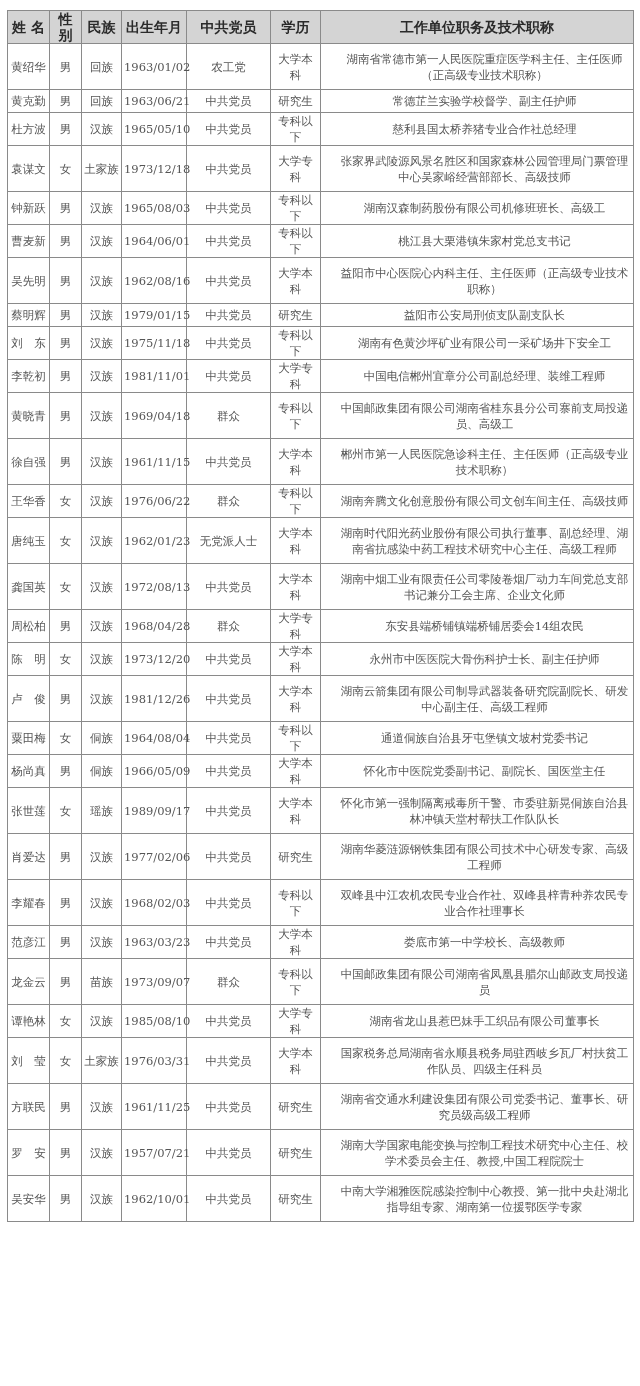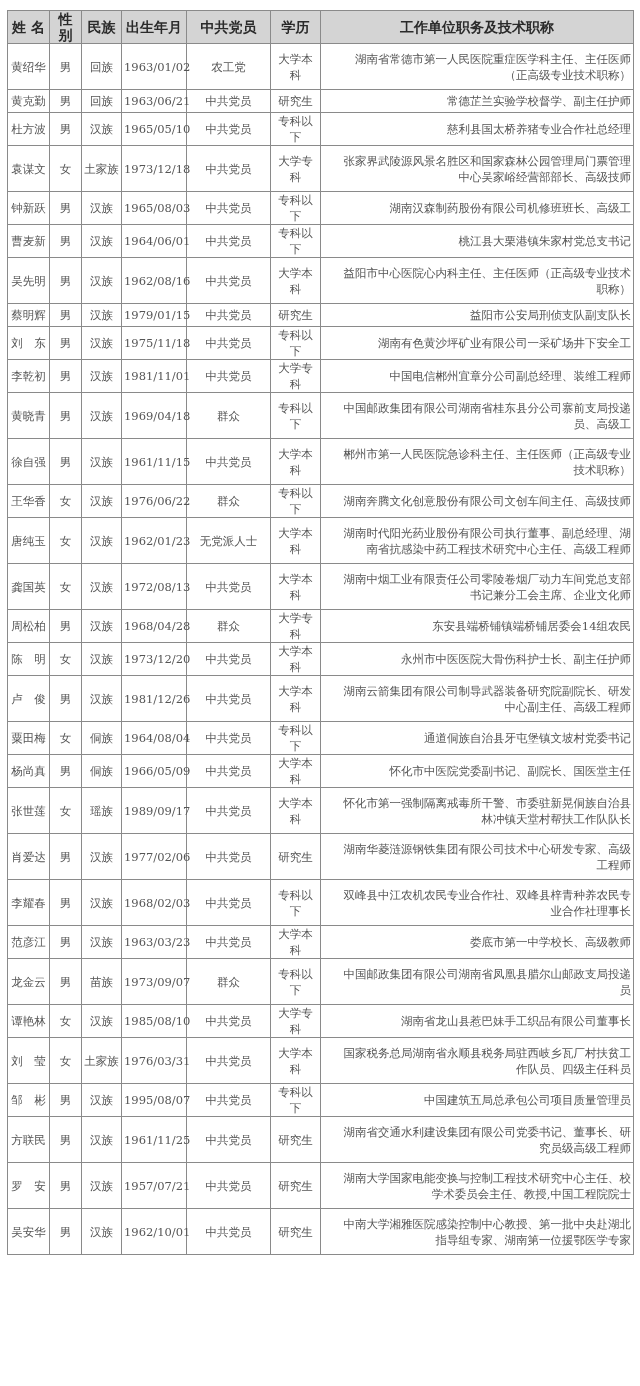--- a/index.html
+++ b/index.html
@@ -2,21 +2,21 @@
 <html><head>
 <meta charset="utf-8">
 <style>
   html, body { margin: 0; padding: 0; background: #ffffff; }
   body { width: 640px; height: 1386px; position: relative; overflow: hidden;
          font-family: "DejaVu Serif", "Liberation Serif", serif; color: #555; }
   #tbl { position: absolute; left: 7px; top: 10px; border-collapse: collapse; table-layout: fixed; width: 626px; }
   #tbl th, #tbl td { border: 1px solid #8a8a8a; padding: 0 2px; font-size: 11.5px; line-height: 16px; }
   #tbl th { background: #d4d4d4; color: #2a2a2a; font-family: "DejaVu Sans", "Liberation Sans", sans-serif; font-weight: bold; font-size: 14px; height: 21px; }
   #tbl td { text-align: center; vertical-align: middle; color: #555; }
-  #tbl td.desc { text-align: right; padding-left: 17px; padding-right: 2px; }
+  #tbl td.desc { text-align: center; padding-left: 17px; padding-right: 2px; }
   #tbl td.name { letter-spacing: 0; }
   #tbl tr.r1 td { height: 22px; }
   #tbl tr.r2 td { height: 45px; }
   col.c-name { width: 42px; }
   col.c-sex { width: 32px; }
   col.c-eth { width: 40px; }
   col.c-dob { width: 65px; }
   col.c-pol { width: 84px; }
   col.c-edu { width: 50px; }
   col.c-job { width: 313px; }
@@ -282,29 +282,20 @@
       </tr>
       <tr class="r2">
         <td class="name">刘　莹</td>
         <td>女</td>
         <td>土家族</td>
         <td>1976/03/31</td>
         <td>中共党员</td>
         <td>大学本科</td>
         <td class="desc">国家税务总局湖南省永顺县税务局驻西岐乡瓦厂村扶贫工作队员、四级主任科员</td>
       </tr>
-      <tr class="r1">
-        <td class="name">邹　彬</td>
-        <td>男</td>
-        <td>汉族</td>
-        <td>1995/08/07</td>
-        <td>中共党员</td>
-        <td>专科以下</td>
-        <td class="desc">中国建筑五局总承包公司项目质量管理员</td>
-      </tr>
       <tr class="r2">
         <td class="name">方联民</td>
         <td>男</td>
         <td>汉族</td>
         <td>1961/11/25</td>
         <td>中共党员</td>
         <td>研究生</td>
         <td class="desc">湖南省交通水利建设集团有限公司党委书记、董事长、研究员级高级工程师</td>
       </tr>
       <tr class="r2">

